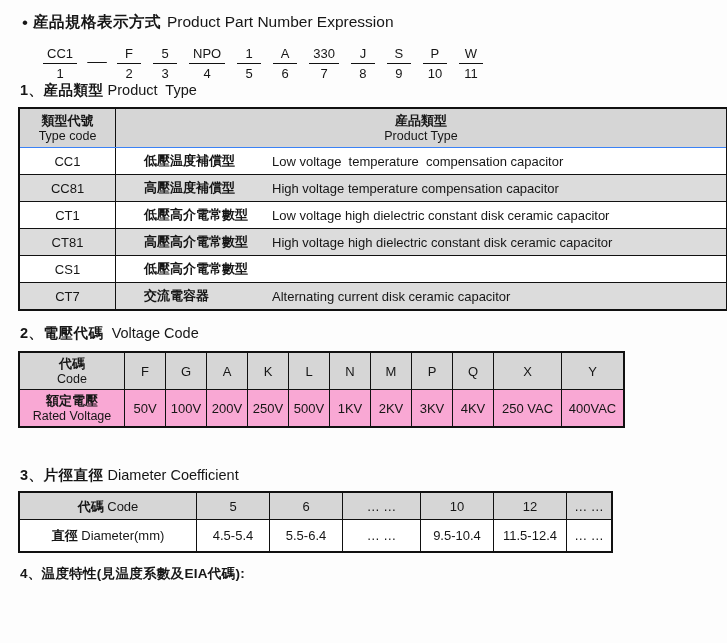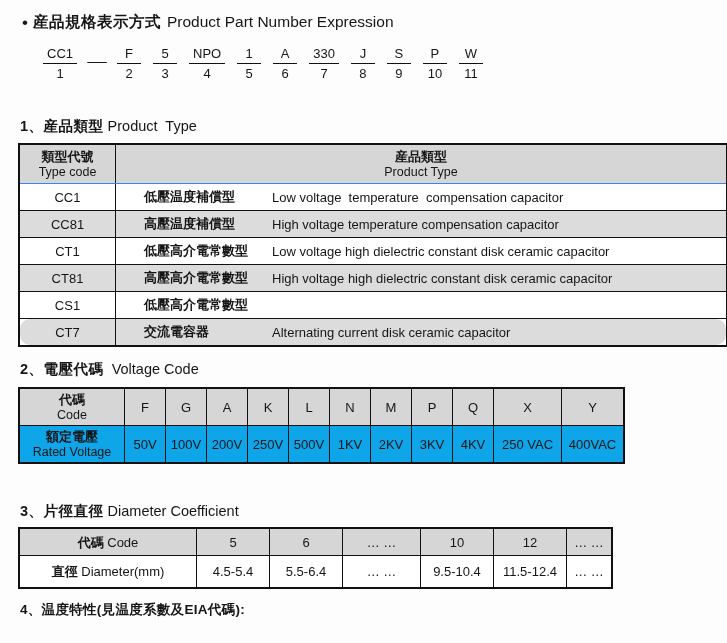--- a/index.html
+++ b/index.html
@@ -30,41 +30,41 @@
     min-width:24px; text-align:center; box-sizing:border-box;
     border-bottom:1.5px solid #111;
   }
   .pn-code:empty { border-bottom:none; min-width:0; padding:0; }
   .pn-num { font-size:13px; line-height:15px; margin-top:2px; }
 
   
   .sec-head { margin-left:10px; font-size:14.5px; }
   .sec-head .zh { font-weight:bold; letter-spacing:0.5px; }
   .sec-head .en { font-weight:normal; white-space:pre; }
-  .h1 { margin-top:36px; }
+  .h1 { }
   .h2 { margin-top:13px; }
   .h3 { margin-top:38px; }
   .h4 { margin-top:12px; }
 
   
   .t1 { width:710px; border:2px solid #111; margin:7px 0 0 8px; box-sizing:border-box; background:#fff; }
   .t1-header { display:grid; grid-template-columns:96px 1fr; background:#d6d6d6; border-bottom:1px solid #3b82f6; }
   .t1-header .hc { text-align:center; padding:4px 0 3px; }
   .t1-header .hc1 { border-right:1px solid #111; }
   .t1-header .zh { display:block; font-weight:bold; font-size:13px; line-height:16px; }
   .t1-header .en { display:block; font-size:12.5px; line-height:15px; }
   .t1-row { display:grid; grid-template-columns:96px 156px 1fr; border-bottom:1px solid #111; height:26px; align-items:center; }
-  .t1-row:last-child { border-bottom:none;border-radius:10px; }
+  .t1-row:last-child { border-bottom:none; }
   .t1-row.shaded { background:#dcdcdc; }
   .t1-code { align-self:stretch; display:flex; align-items:center; justify-content:center; border-right:1px solid #111; font-size:13px; }
   .t1-zh { font-weight:bold; font-size:13px; padding-left:28px; white-space:pre; }
   .t1-en { font-size:13px; white-space:pre; }
 
   
-  table { border-collapse:collapse; table-layout:fixed; background:#0ea5e9; }
+  table { border-collapse:collapse; table-layout:fixed; background:#f9a8d4; }
   th, td { border:1px solid #111; font-weight:normal; padding:0; text-align:center; overflow:hidden; }
   .lblzh { font-weight:bold; font-size:13px; line-height:16px; display:block; }
   .lblen { font-size:12.5px; line-height:15px; display:block; }
   .lbl-inline-zh { font-weight:bold; font-size:13px; }
   .lbl-inline-en { font-size:13px; }
 
   .t2 { width:584px; margin:8px 0 0 8px; border:2px solid #111; }
   .t2 .head th { background:#d6d6d6; height:36px; }
   .t2 .body td, .t2 .body th { height:36px; }
   .t2 th.rowlbl { width:104px; }

